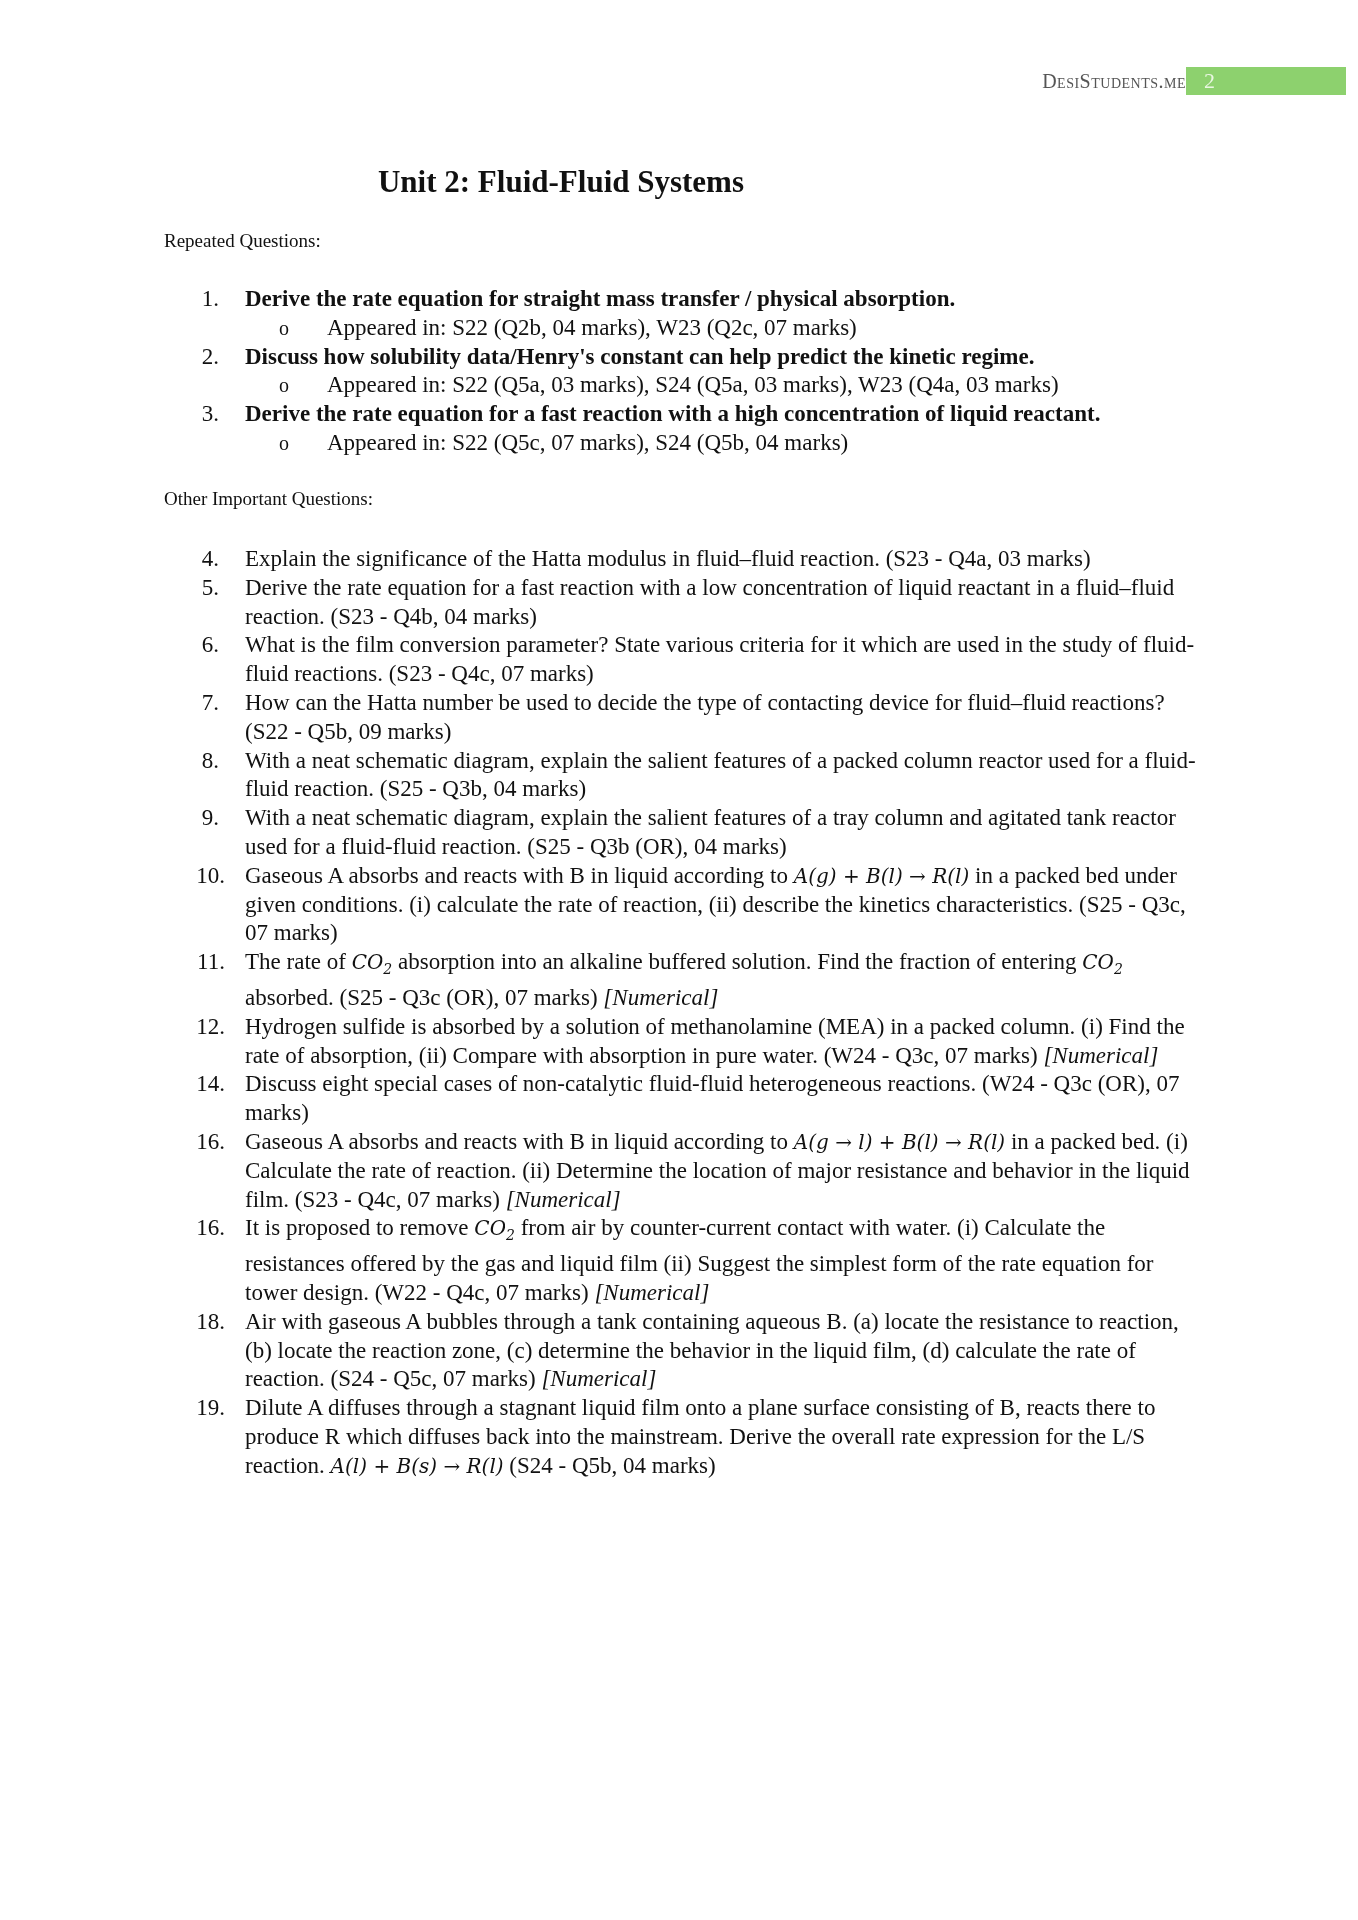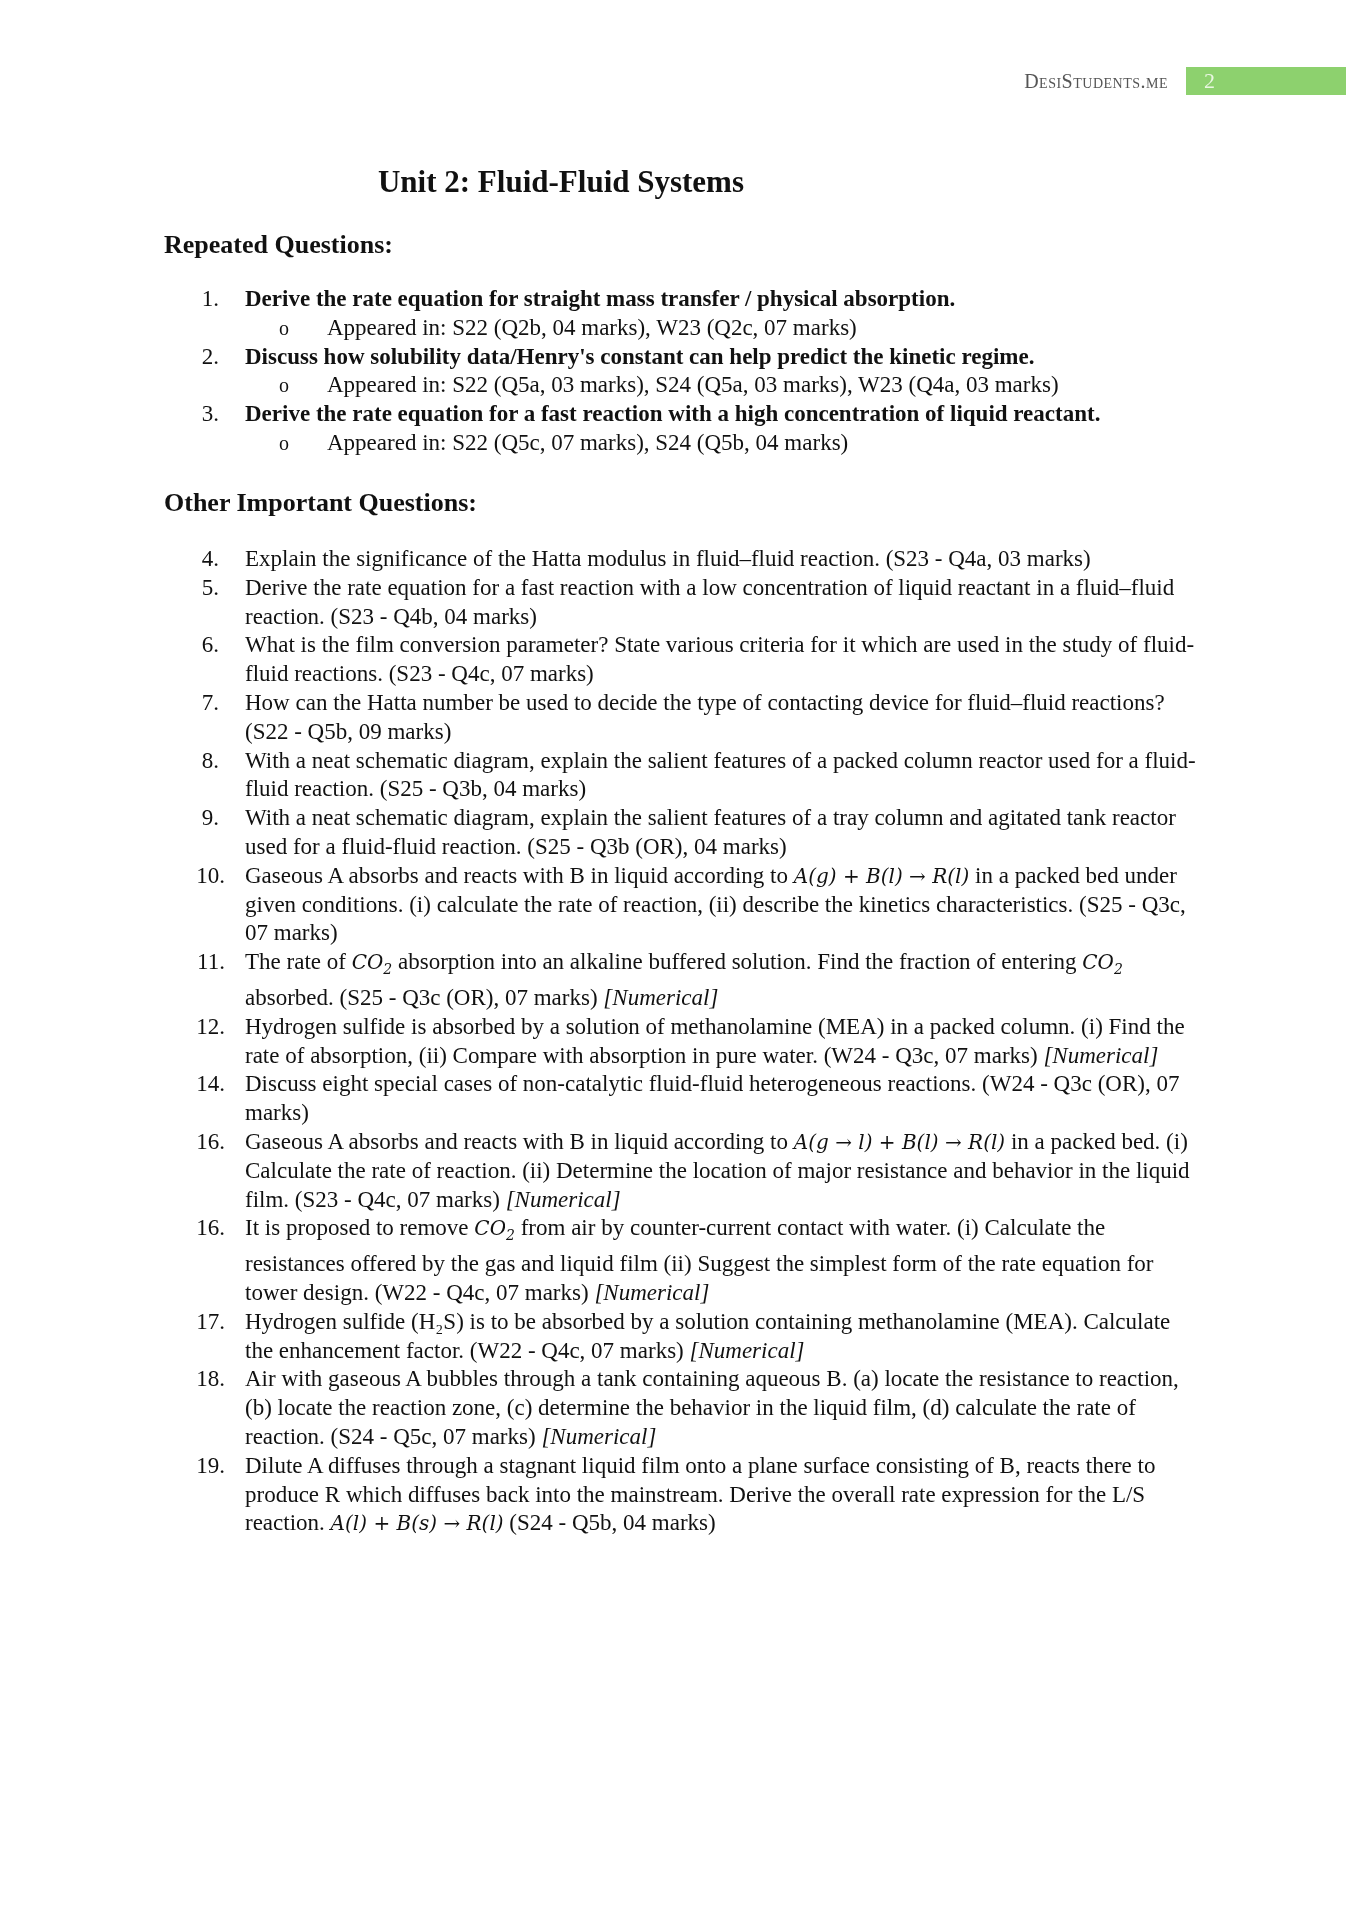--- a/index.html
+++ b/index.html
@@ -1,22 +1,22 @@
 <!DOCTYPE html>
 <html><head>
 <meta charset="utf-8">
 <style>
   html, body { margin: 0; padding: 0; background: #ffffff; }
   body { width: 1358px; height: 1920px; position: relative; overflow: hidden;
          font-family: "Liberation Serif", "DejaVu Serif", serif; color: #111; }
   .header { position: absolute; top: 68px; right: 12px; height: 26px; display: flex; align-items: center; }
-  .site { font-family: "Liberation Serif", serif; color: #555; font-size: 20px; letter-spacing: 0.5px; margin-right: 18px; font-variant: small-caps; }
+  .site { font-family: "Liberation Serif", serif; color: #555; font-size: 20px; letter-spacing: 0.5px; font-variant: small-caps; }
   .pagebox { width: 160px; height: 28px; background: #8dd16e; color: #eaf7e2; font-size: 22px; line-height: 28px; padding-left: 18px; box-sizing: border-box; }
   .title { position: absolute; top: 164px; left: 0; width: 1122px; text-align: center; font-weight: bold; font-size: 31px; }
-  .section { position: absolute; left: 164px; font-weight: bold; font-size: 26px; }
+  .section { position: absolute; left: 164px; font-weight: normal; font-size: 19px; }
   .list { position: absolute; left: 164px; width: 1040px; font-size: 23px; line-height: 28.8px; }
   .item { display: flex; }
   .num { width: 81px; flex: none; text-align: right; padding-right: 26px; box-sizing: border-box; }
   .num.wide { padding-right: 20px; }
   .txt { flex: 1; }
   .bold { font-weight: bold; }
   .sub { display: flex; padding-left: 115px; }
   .bullet { width: 48px; flex: none; font-size: 20px; }
   i.n { font-style: italic; }
   .math { font-style: italic; font-family: "DejaVu Serif", serif; font-size: 20px; }
@@ -106,24 +106,20 @@
     </div>
   <div class="item">
       <span class="num wide">16.</span>
       <span class="txt"><span>Gaseous A absorbs and reacts with B in liquid according to </span><span class="math">A(g → l) + B(l) → R(l)</span><span> in a packed bed. (i) Calculate the rate of reaction. (ii) Determine the location of major resistance and behavior in the liquid film. (S23 - Q4c, 07 marks) </span><i class="n">[Numerical]</i></span>
     </div>
   <div class="item">
       <span class="num wide">16.</span>
       <span class="txt"><span>It is proposed to remove </span><span class="math"><span>CO</span><sub>2</sub></span><span> from air by counter-current contact with water. (i) Calculate the resistances offered by the gas and liquid film (ii) Suggest the simplest form of the rate equation for tower design. (W22 - Q4c, 07 marks) </span><i class="n">[Numerical]</i></span>
     </div>
   <div class="item">
-      <span class="num wide">17.</span>
-      <span class="txt"><span>Hydrogen sulfide (H₂S) is to be absorbed by a solution containing methanolamine (MEA). Calculate the enhancement factor. (W22 - Q4c, 07 marks) </span><i class="n">[Numerical]</i></span>
-    </div>
-  <div class="item">
       <span class="num wide">18.</span>
       <span class="txt"><span>Air with gaseous A bubbles through a tank containing aqueous B. (a) locate the resistance to reaction, (b) locate the reaction zone, (c) determine the behavior in the liquid film, (d) calculate the rate of reaction. (S24 - Q5c, 07 marks) </span><i class="n">[Numerical]</i></span>
     </div>
   <div class="item">
       <span class="num wide">19.</span>
       <span class="txt"><span>Dilute A diffuses through a stagnant liquid film onto a plane surface consisting of B, reacts there to produce R which diffuses back into the mainstream. Derive the overall rate expression for the L/S reaction. </span><span class="math">A(l) + B(s) → R(l)</span><span> (S24 - Q5b, 04 marks)</span></span>
     </div>
 </div>
 
 </body></html>

